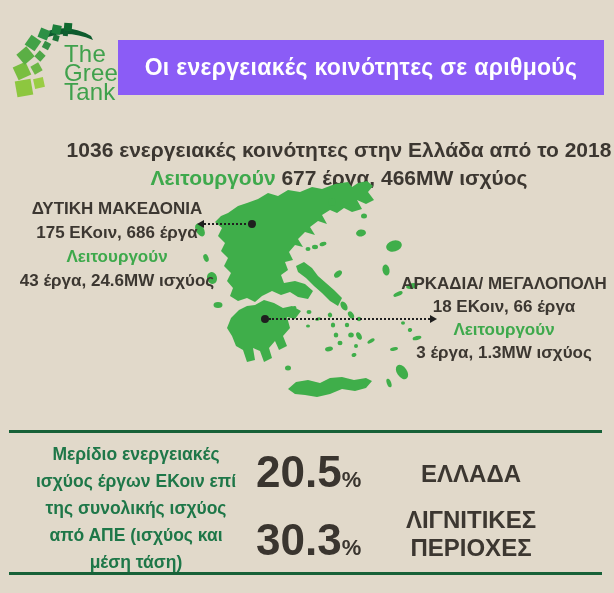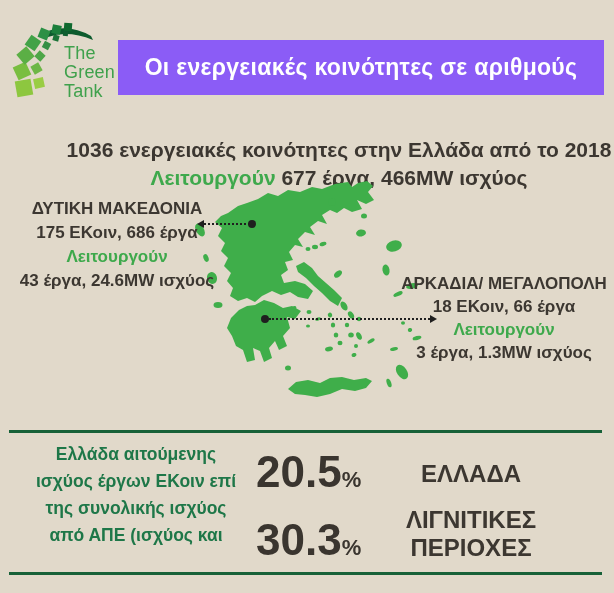--- a/index.html
+++ b/index.html
@@ -2,21 +2,21 @@
 <html><head>
 <meta charset="utf-8">
 <style>
   html,body{margin:0;padding:0;}
   body{font-family:"Liberation Sans","DejaVu Sans",sans-serif;}
   .stage{position:relative;width:614px;height:593px;background:#E1D9CA;overflow:hidden;}
 
   
   .logo{position:absolute;left:12px;top:22px;width:110px;height:86px;}
   .logo svg{position:absolute;left:0;top:0;}
-  .logo-text{position:absolute;left:52px;top:22px;font-size:18px;line-height:19px;color:#3FA14C;letter-spacing:.2px;}
+  .logo-text{position:absolute;left:52px;top:22px;font-size:24px;line-height:19px;color:#3FA14C;letter-spacing:.2px;}
 
   
   .banner{position:absolute;left:118px;top:40px;width:486px;height:55px;background:#8b5cf6;
           display:flex;align-items:center;justify-content:center;}
   .banner-title{color:#FFFFFF;font-weight:bold;font-size:23px;letter-spacing:.3px;}
 
   
   .intro{position:absolute;left:47px;top:114px;width:584px;text-align:center;color:#3C3731;font-weight:bold;margin-top:22px;}
   .intro-line1{font-size:21px;line-height:28px;}
   .intro-line2{font-size:21px;line-height:28px;}
@@ -181,24 +181,25 @@
     <div>ΑΡΚΑΔΙΑ/ ΜΕΓΑΛΟΠΟΛΗ</div>
     <div>18 ΕΚοιν, 66 έργα</div>
     <div class="status">Λειτουργούν</div>
     <div>3 έργα, 1.3MW ισχύος</div>
   </div>
 
   <div class="rule rule-top"></div>
   <div class="rule rule-bottom"></div>
 
   <div class="share-label">
-    <span>Ελλάδα αιτούμενης</span>
+    <span>Μερίδιο ενεργειακές</span>
     <span>ισχύος έργων ΕΚοιν επί</span>
     <span>της συνολικής ισχύος</span>
     <span>από ΑΠΕ (ισχύος και</span>
+    <span>μέση τάση)</span>
   </div>
 
   <div class="big-num num-1"><span>20.5</span><span class="pct">%</span></div>
   <div class="big-num num-2"><span>30.3</span><span class="pct">%</span></div>
 
   <div class="scope scope-1">ΕΛΛΑΔΑ</div>
   <div class="scope scope-2">
     <span>ΛΙΓΝΙΤΙΚΕΣ</span>
     <span>ΠΕΡΙΟΧΕΣ</span>
   </div>

